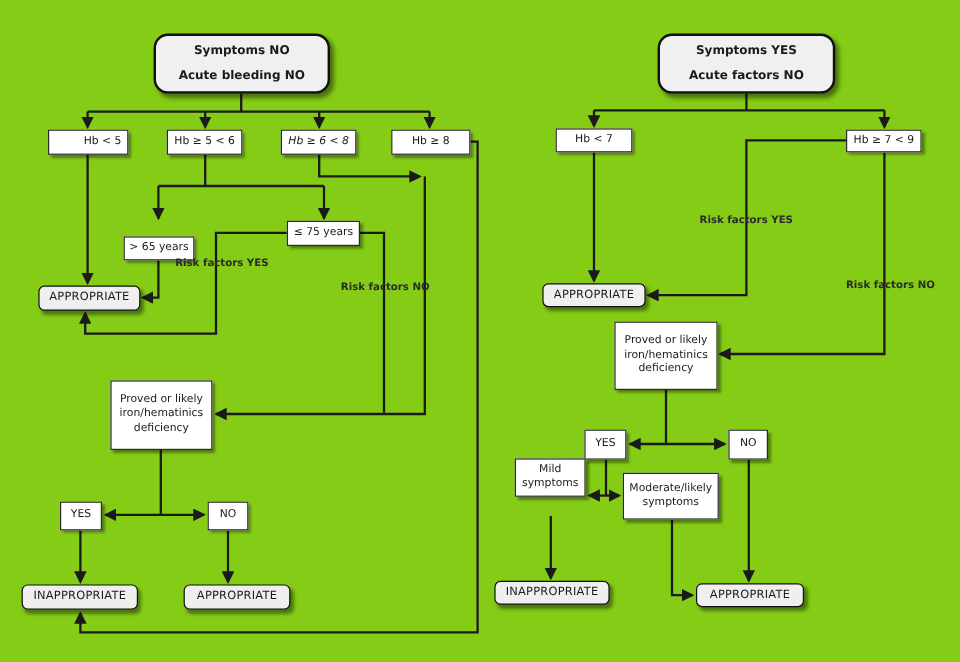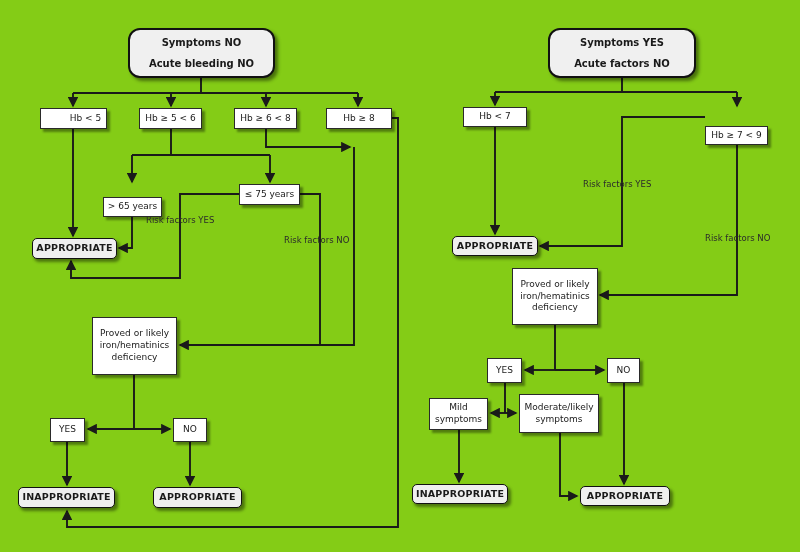--- a/index.html
+++ b/index.html
@@ -16,24 +16,24 @@
     box-shadow:2.5px 2.5px 2px rgba(0,0,0,0.38);
     font-size:9px;line-height:1.3;white-space:pre-line;
   }
   .hdr{
     border-radius:12px;border:2.4px solid #111;background:var(--header-fill,#f0f0f0);
     font-weight:bold;font-size:10px;line-height:2.15;
     box-shadow:3px 3px 3.5px rgba(0,0,0,0.45);
   }
   .term{
     border-radius:5px;border:1.8px solid #111;background:var(--terminal-fill,#efefef);
-    font-weight:bold;font-size:9.5px;letter-spacing:.2px;
+    font-weight:normal;font-size:9.5px;letter-spacing:.2px;
     box-shadow:2.5px 3px 3px rgba(0,0,0,0.42);
   }
-  .flabel{position:absolute;font-size:8.5px;color:#2b2b2b;white-space:nowrap;}
+  .flabel{position:absolute;font-size:8.5px;color:#2b2b2b;white-space:nowrap;font-weight:bold;}
 </style>
 </head>
 <body style="background: rgb(255, 255, 255);">
 
 <div class="stage">
 
   <svg class="wires" viewBox="0 0 800 552">
     <defs>
       <marker id="arrow" viewBox="0 0 10 10" refX="8.5" refY="5" markerWidth="5.5" markerHeight="5.5" orient="auto-start-reverse">
         <path d="M0,0 L10,5 L0,10 z"></path>
@@ -79,47 +79,47 @@
       <path class="edge" d="M624,383 V484" marker-end="url(#arrow)"></path>
       <path class="edge" d="M459,430 V482" marker-end="url(#arrow)"></path>
       <path class="edge" d="M560,433 V496 H577" marker-end="url(#arrow)"></path>
     </g>
   </svg>
 
   <div class="node hdr" style="left:128px;top:28px;width:147px;height:50px;">Symptoms NO
 Acute bleeding NO</div>
   <div class="node" style="left:40px;top:108px;width:67px;height:21px;padding-left:24px;">Hb &lt; 5</div>
   <div class="node" style="left:139px;top:108px;width:63px;height:21px;">Hb ≥ 5 &lt; 6</div>
-  <div class="node" style="left:234px;top:108px;width:63px;height:21px;">Hb ≥ 6 &lt; 8</div>
+  <div class="node" style="left:234px;top:108px;width:63px;height:21px;font-style:italic;">Hb ≥ 6 &lt; 8</div>
   <div class="node" style="left:326px;top:108px;width:66px;height:21px;">Hb ≥ 8</div>
   <div class="node" style="left:103px;top:184px;width:59px;height:20px;margin-top:13px;">&gt; 65 years</div>
   <div class="node" style="left:239px;top:184px;width:61px;height:21px;">≤ 75 years</div>
   <div class="flabel" style="left:146px;top:215px;">Risk factors YES</div>
   <div class="flabel" style="left:284px;top:235px;">Risk factors NO</div>
   <div class="node term" style="left:32px;top:238px;width:85px;height:21px;">APPROPRIATE</div>
   <div class="node" style="left:92px;top:317px;width:85px;height:58px;">Proved or likely
 iron/hematinics
 deficiency</div>
   <div class="node" style="left:50px;top:418px;width:35px;height:24px;">YES</div>
   <div class="node" style="left:173px;top:418px;width:34px;height:24px;">NO</div>
   <div class="node term" style="left:18px;top:487px;width:97px;height:21px;">INAPPROPRIATE</div>
   <div class="node term" style="left:153px;top:487px;width:89px;height:21px;">APPROPRIATE</div>
 
   <div class="node hdr" style="left:548px;top:28px;width:148px;height:50px;">Symptoms YES
 Acute factors NO</div>
   <div class="node" style="left:463px;top:107px;width:64px;height:20px;">Hb &lt; 7</div>
-  <div class="node" style="left:705px;top:108px;width:63px;height:19px;margin-top:18px;">Hb ≥ 7 &lt; 9</div>
+  <div class="node" style="left:705px;top:108px;width:63px;height:19px;">Hb ≥ 7 &lt; 9</div>
   <div class="flabel" style="left:583px;top:179px;">Risk factors YES</div>
   <div class="flabel" style="left:705px;top:233px;">Risk factors NO</div>
   <div class="node term" style="left:452px;top:236px;width:86px;height:20px;">APPROPRIATE</div>
   <div class="node" style="left:512px;top:268px;width:86px;height:57px;">Proved or likely
 iron/hematinics
 deficiency</div>
   <div class="node" style="left:487px;top:358px;width:35px;height:25px;">YES</div>
   <div class="node" style="left:607px;top:358px;width:33px;height:25px;">NO</div>
-  <div class="node" style="left:429px;top:398px;width:59px;height:32px;text-align:center;">Mild
+  <div class="node" style="left:429px;top:382px;width:59px;height:32px;text-align:center;">Mild
 symptoms</div>
   <div class="node" style="left:519px;top:394px;width:80px;height:39px;">Moderate/likely
 symptoms</div>
   <div class="node term" style="left:412px;top:484px;width:96px;height:20px;">INAPPROPRIATE</div>
   <div class="node term" style="left:580px;top:486px;width:90px;height:20px;">APPROPRIATE</div>
 
 </div>
 
 </body></html>

